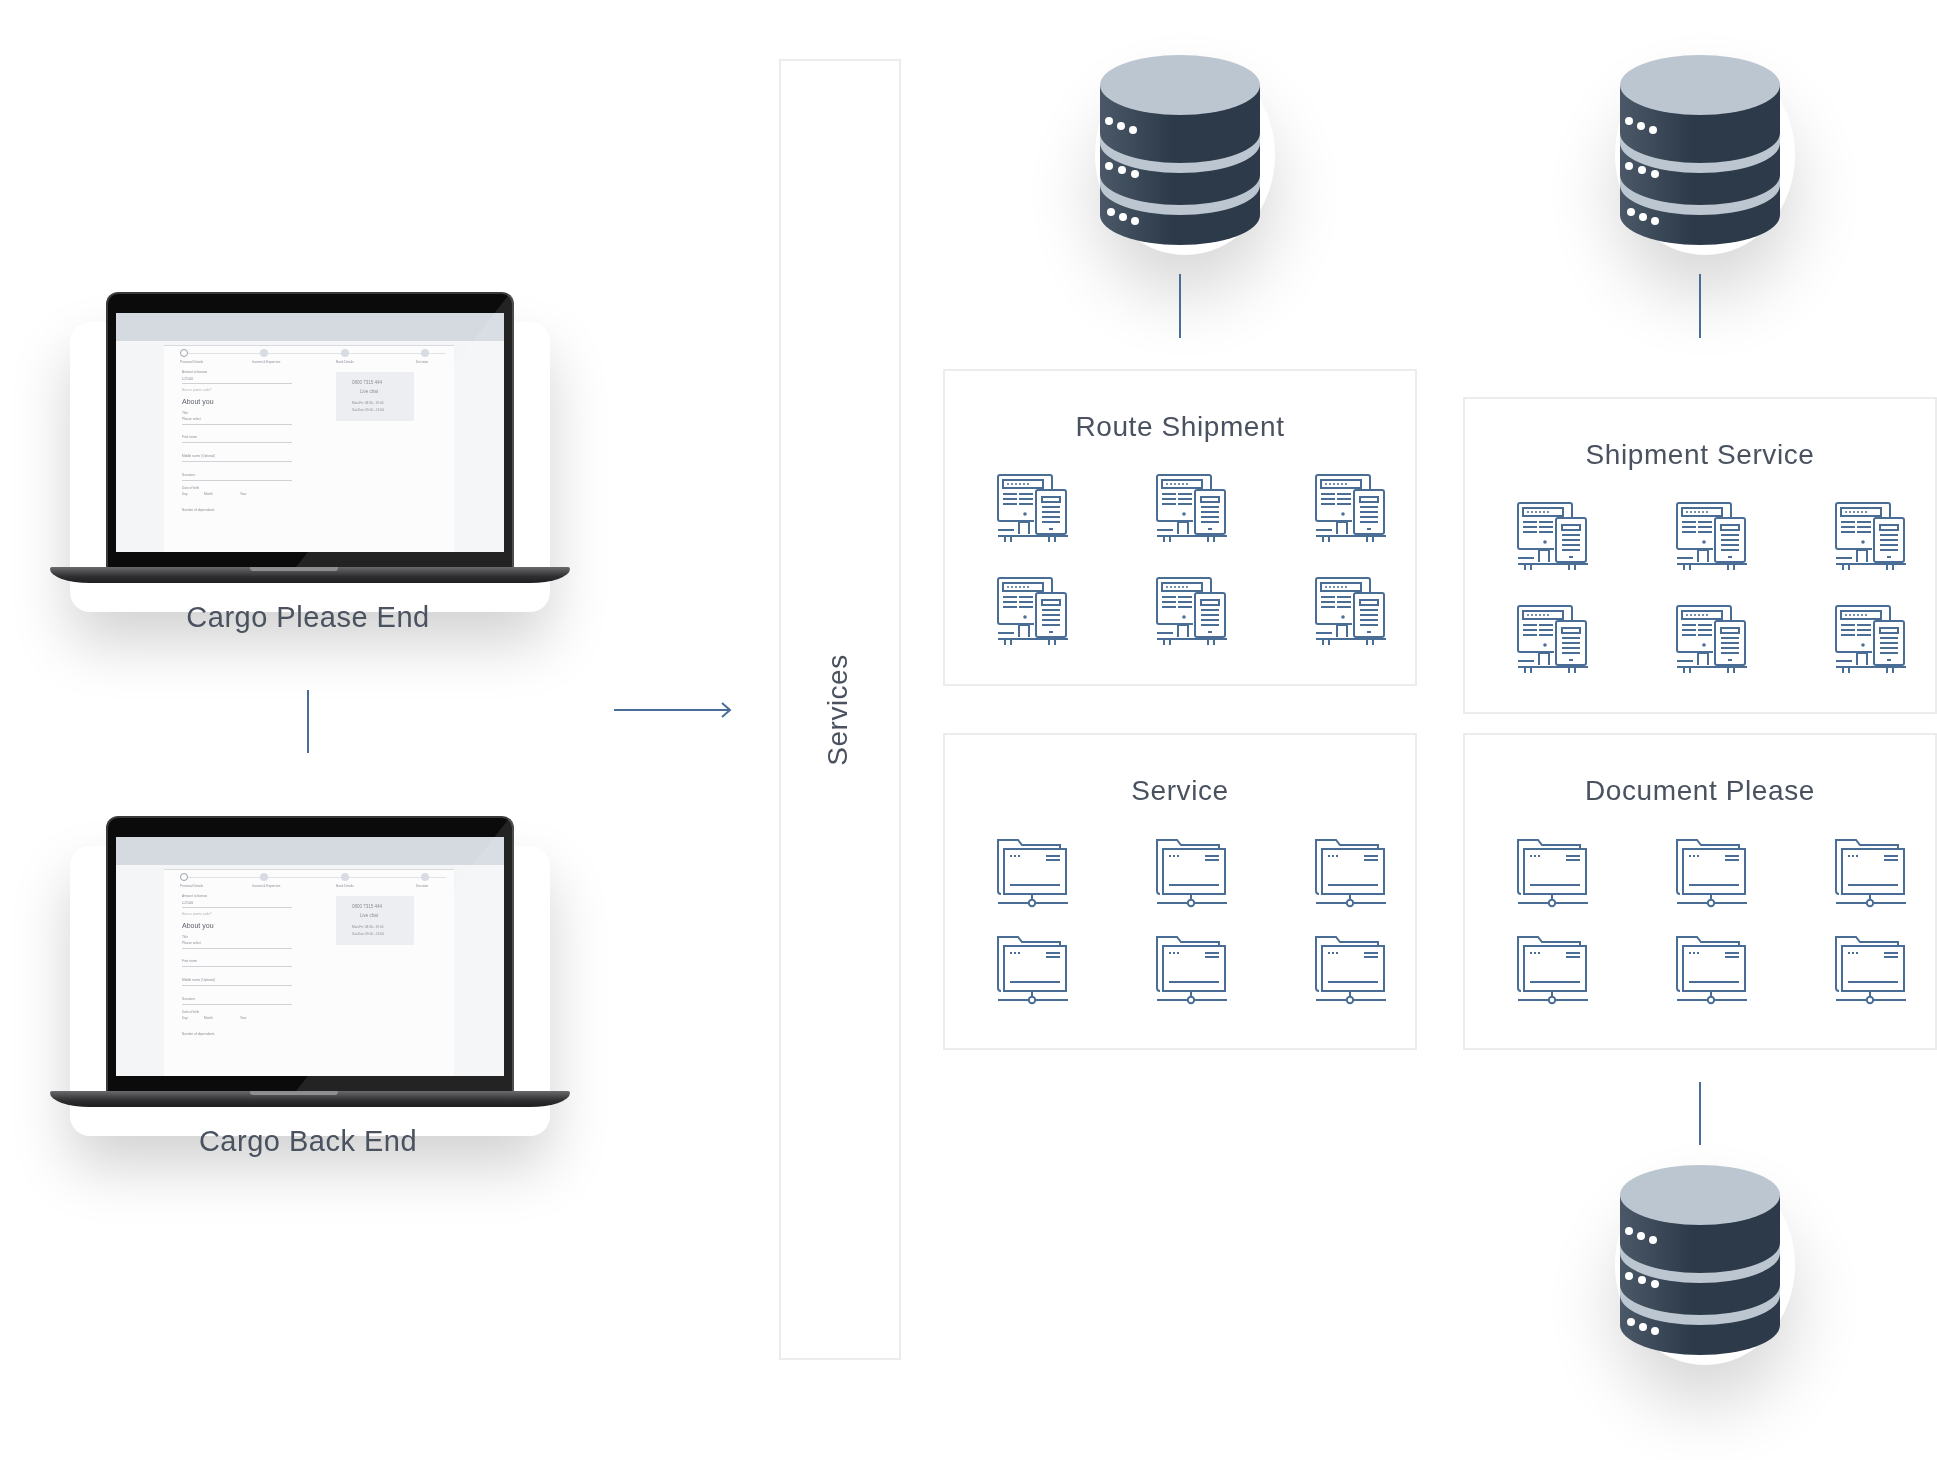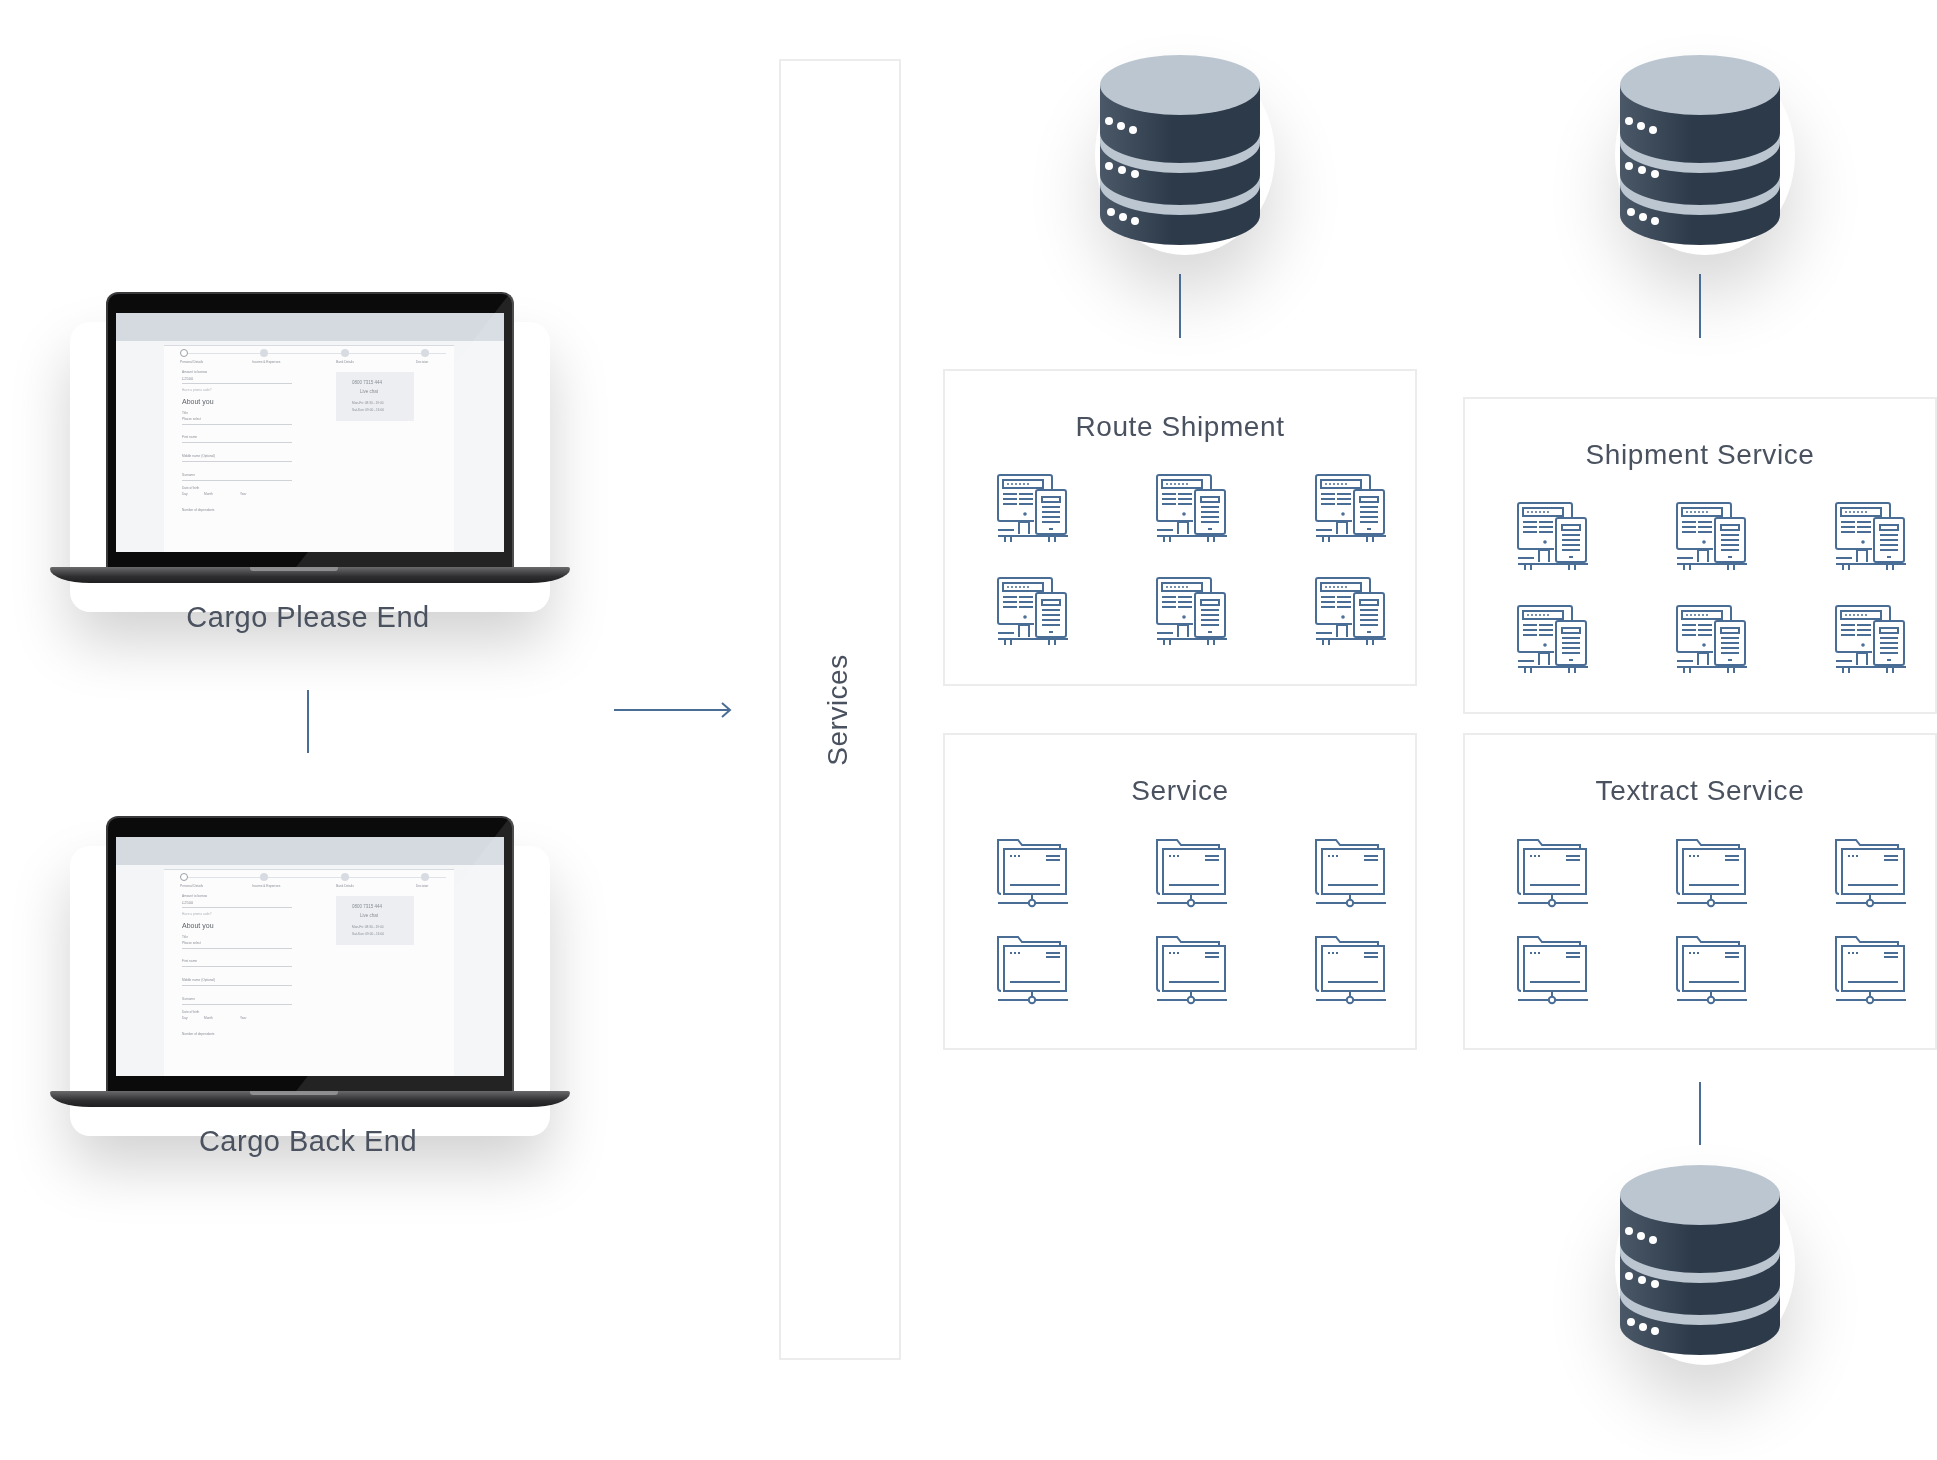--- a/index.html
+++ b/index.html
@@ -649,21 +649,21 @@
     <line x1="49" y1="18" x2="63" y2="18"></line>
         <line x1="49" y1="22" x2="63" y2="22"></line>
     <line x1="13" y1="47" x2="63" y2="47"></line>
     <line x1="35" y1="56" x2="35" y2="62"></line>
     <circle cx="35" cy="65" r="3.2"></circle>
     <line x1="1" y1="65" x2="31.8" y2="65"></line>
         <line x1="38.2" y1="65" x2="71" y2="65"></line>
   </svg></div>
   </div>
 <div class="svc-box" style="left:1463px;top:733px;">
-  <div class="svc-title">Textract Service</div>
+  <div class="svc-title">Document Please</div>
 <div class="svc-icon" style="left: 52px; top: 103px;"><svg viewBox="0 0 72 70" width="72" height="70" fill="none" stroke="#4a6d96" stroke-width="2">
     <path d="M4 56 a3 3 0 0 1 -3 -3 V2 h20 l4 5 h38 v4"></path>
     <rect x="7" y="11" width="62" height="45"></rect>
     <line x1="13" y1="18" x2="23" y2="18" stroke-dasharray="2 2"></line>
     <line x1="49" y1="18" x2="63" y2="18"></line>
         <line x1="49" y1="22" x2="63" y2="22"></line>
     <line x1="13" y1="47" x2="63" y2="47"></line>
     <line x1="35" y1="56" x2="35" y2="62"></line>
     <circle cx="35" cy="65" r="3.2"></circle>
     <line x1="1" y1="65" x2="31.8" y2="65"></line>

